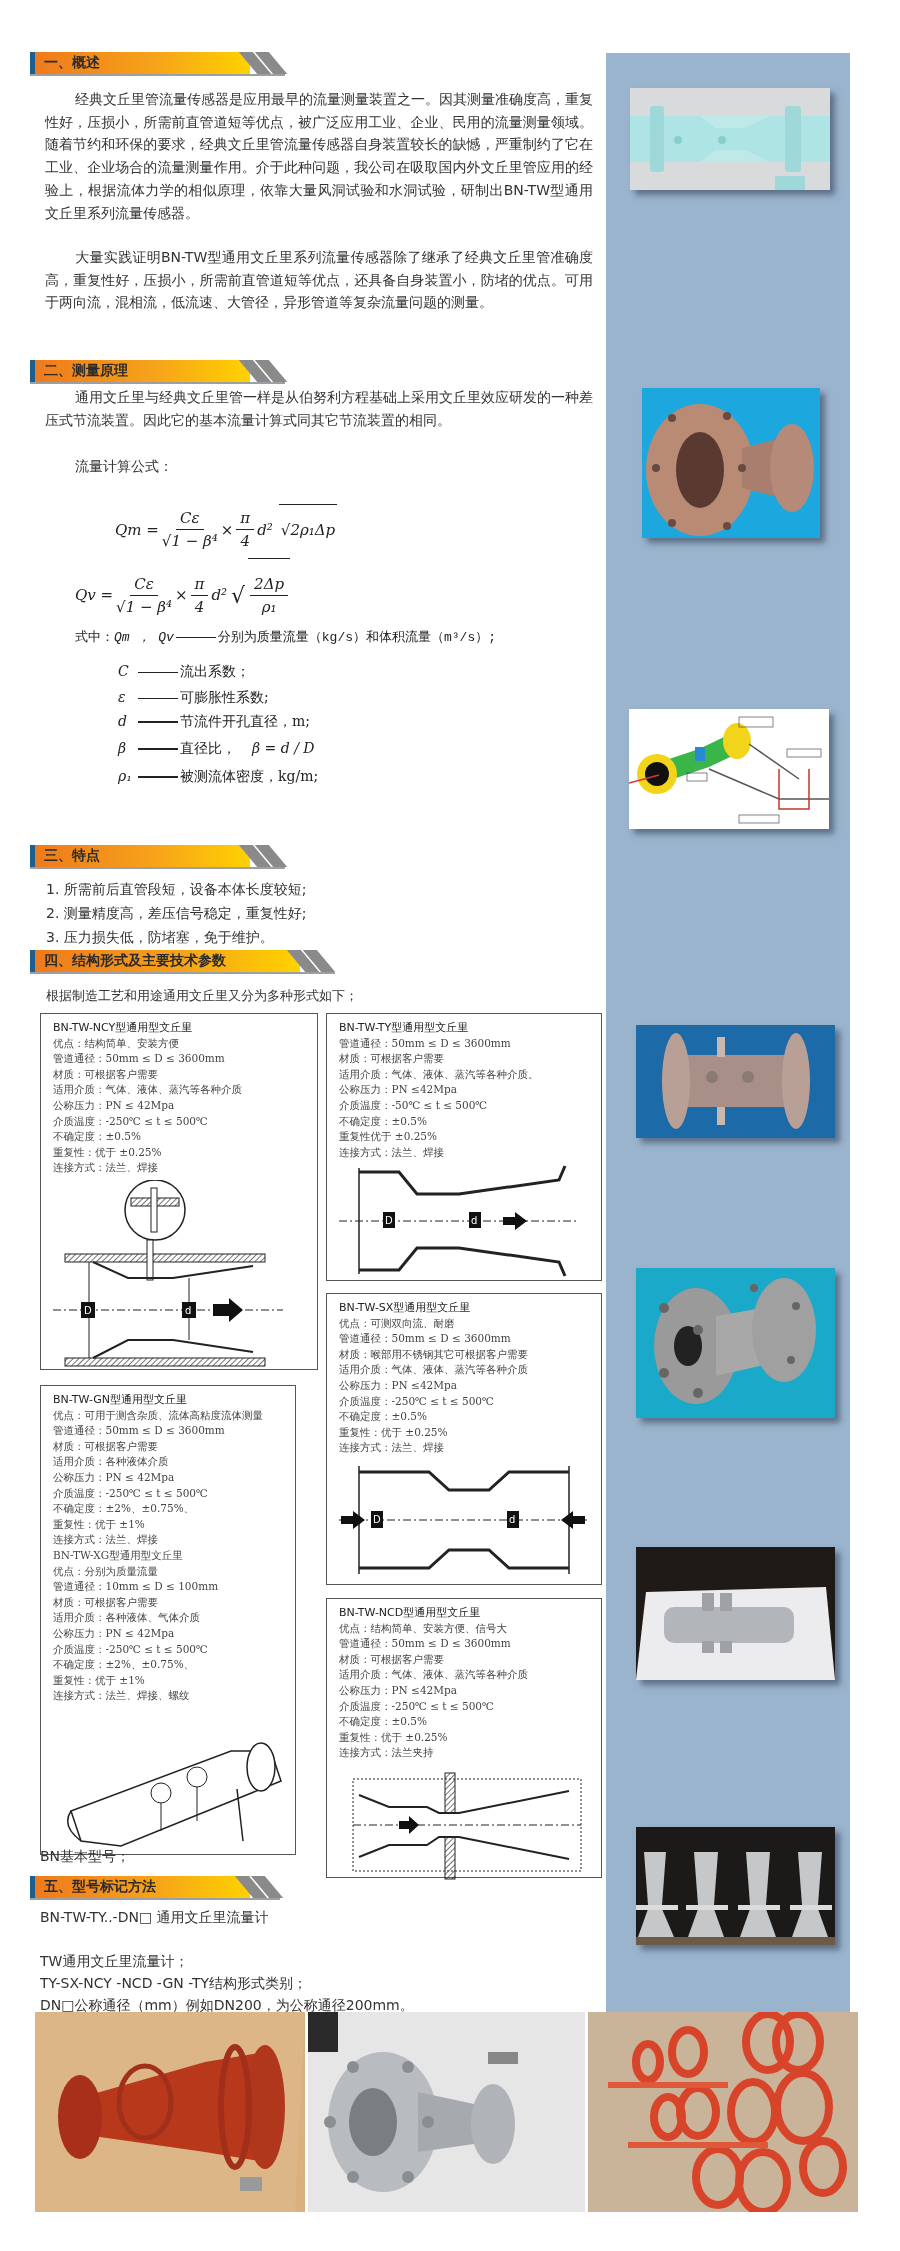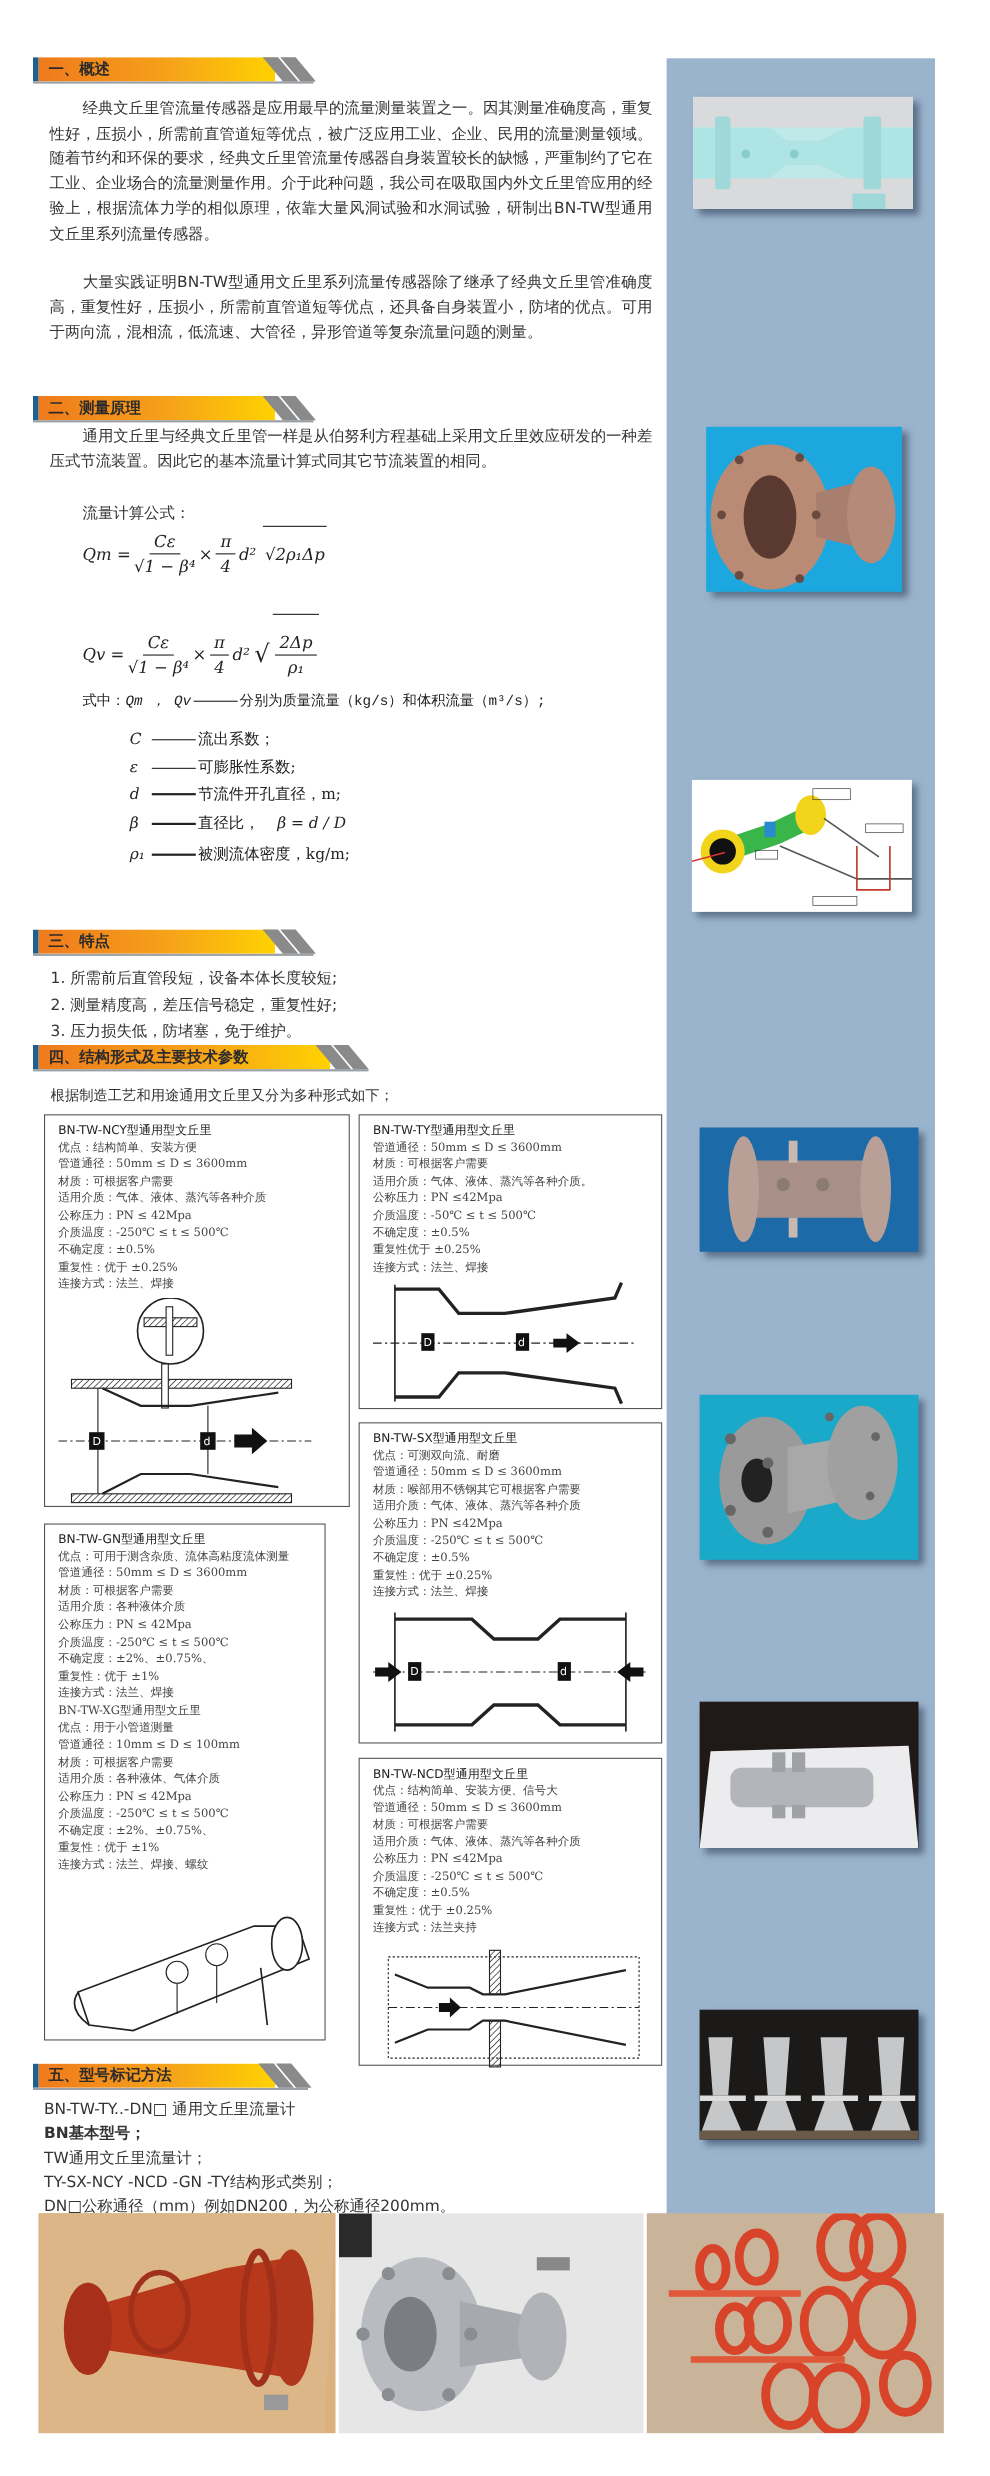--- a/index.html
+++ b/index.html
@@ -182,21 +182,21 @@
 <div class="sec-head" style="top:360px;">
   <div class="underline" style="width:255px;"></div>
   <div class="bar"></div>
   <div class="stripe" style="left:218px;"></div>
   <div class="stripe" style="left:234px;"></div>
   <span class="title">二、测量原理</span>
 </div>
 <p class="para" style="top:386px;"><span class="indent"></span><span>通用文丘里与经典文丘里管一样是从伯努利方程基础上采用文丘里效应研发的一种差压式节流装置。因此它的基本流量计算式同其它节流装置的相同。</span></p>
 <div class="abs" style="left:75px; top:458px; font-size:14px; color:#333;">流量计算公式：</div>
 
-<div class="formula" style="top:478px;">
+<div class="formula" style="top:504px;margin-left:40px;">
   <span>Qm =</span>
   <span class="frac">
       <span class="num">Cε</span>
       <span class="den">√1 − β⁴</span>
     </span>
   <span>×</span>
   <span class="frac">
       <span class="num">π</span>
       <span class="den">4</span>
     </span>
@@ -344,21 +344,21 @@
   <div class="line">优点：可用于测含杂质、流体高粘度流体测量</div>
   <div class="line">管道通径：50mm ≤ D ≤ 3600mm</div>
   <div class="line">材质：可根据客户需要</div>
   <div class="line">适用介质：各种液体介质</div>
   <div class="line">公称压力：PN ≤ 42Mpa</div>
   <div class="line">介质温度：-250℃ ≤ t ≤ 500℃</div>
   <div class="line">不确定度：±2%、±0.75%、</div>
   <div class="line">重复性：优于 ±1%</div>
   <div class="line">连接方式：法兰、焊接</div>
   <div class="line">BN-TW-XG型通用型文丘里</div>
-  <div class="line">优点：用于小管道测量</div>
+  <div class="line">优点：分别为质量流量</div>
   <div class="line">管道通径：10mm ≤ D ≤ 100mm</div>
   <div class="line">材质：可根据客户需要</div>
   <div class="line">适用介质：各种液体、气体介质</div>
   <div class="line">公称压力：PN ≤ 42Mpa</div>
   <div class="line">介质温度：-250℃ ≤ t ≤ 500℃</div>
   <div class="line">不确定度：±2%、±0.75%、</div>
   <div class="line">重复性：优于 ±1%</div>
   <div class="line">连接方式：法兰、焊接、螺纹</div>
   <svg width="250" height="110" viewBox="0 0 250 110" style="position:absolute; left:20px; top:355px;">
     <path d="M10 70 L170 10 L210 10 L220 40 L60 105 L20 100Z" fill="#fff" stroke="#222" stroke-width="1.5"></path>
@@ -395,21 +395,21 @@
 </div>
 
 <div class="sec-head" style="top:1876px;">
   <div class="underline" style="width:250px;"></div>
   <div class="bar"></div>
   <div class="stripe" style="left:214px;"></div>
   <div class="stripe" style="left:230px;"></div>
   <span class="title">五、型号标记方法</span>
 </div>
 <div class="model-line" style="top:1909px;">BN-TW-TY..-DN□  通用文丘里流量计</div>
-<div class="model-line" style="top:1931px;font-weight:bold;">BN基本型号；</div>
+<div class="model-line" style="top:1848px;">BN基本型号；</div>
 <div class="model-line" style="top:1953px;">TW通用文丘里流量计；</div>
 <div class="model-line" style="top:1975px;">TY-SX-NCY -NCD -GN -TY结构形式类别；</div>
 <div class="model-line" style="top:1997px;">DN□公称通径（mm）例如DN200，为公称通径200mm。</div>
 
 <div class="bottom-photo" style="left:35px; width:270px; background:#d9b07e;">
   <svg width="270" height="200" viewBox="0 0 270 200">
     <path d="M0 0 L270 0 L260 200 L0 200Z" fill="#dcb687"></path>
     <path d="M30 90 L170 50 L230 40 L230 150 L170 140 L30 120Z" fill="#b8381c"></path>
     <ellipse cx="45" cy="105" rx="22" ry="42" fill="#a8301a"></ellipse>
     <ellipse cx="230" cy="95" rx="20" ry="62" fill="#b0361c"></ellipse>

